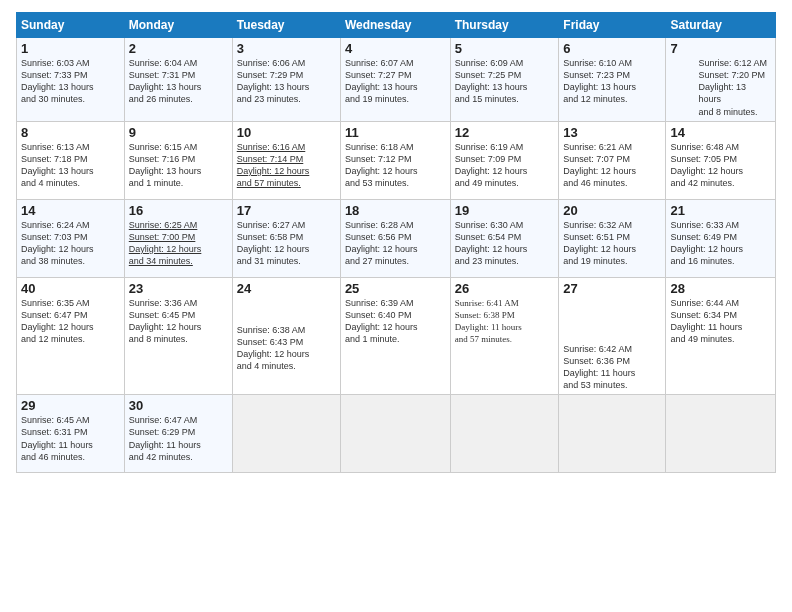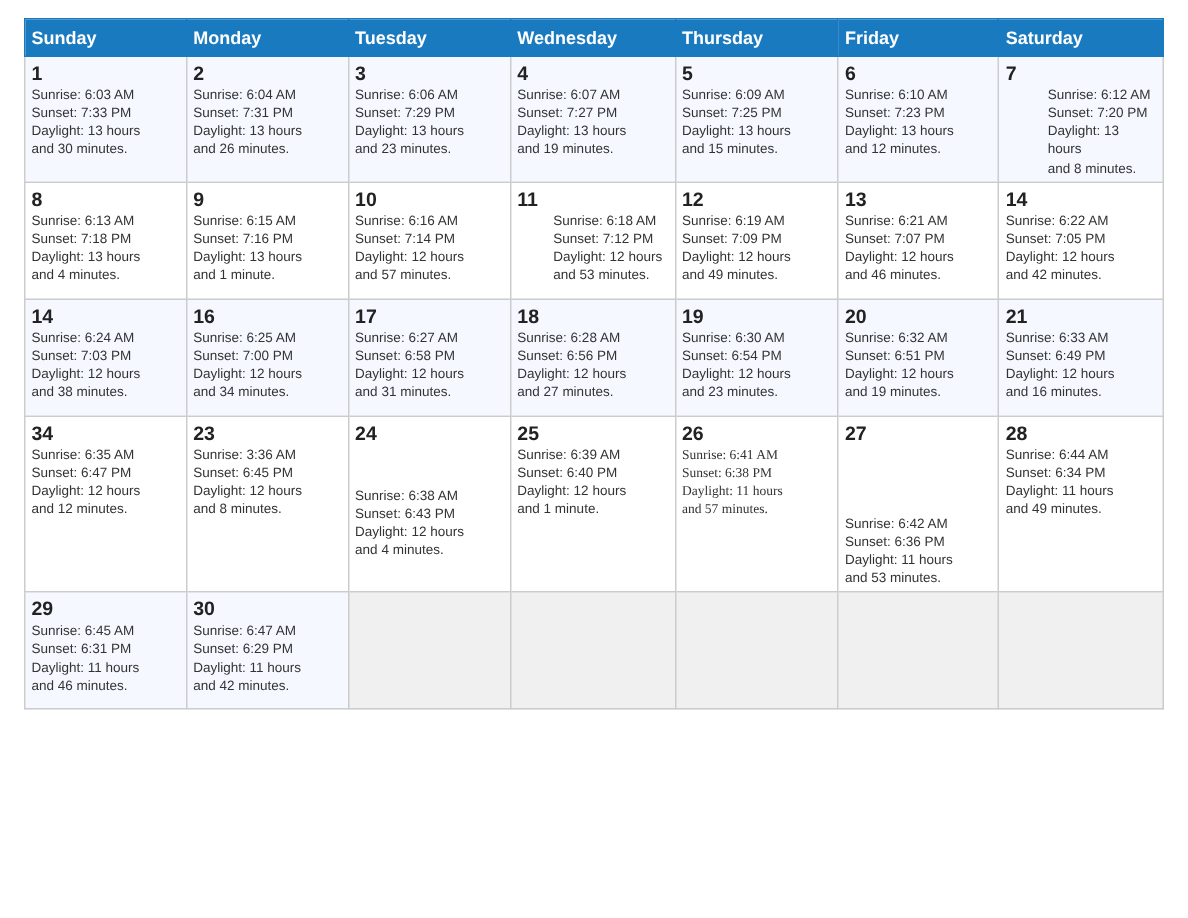--- a/index.html
+++ b/index.html
@@ -161,65 +161,65 @@
           </td>
           <td>
             <span class="day-number">9</span>
             <div class="day-info" style="white-space: pre-line;">Sunrise: 6:15 AM
 Sunset: 7:16 PM
 Daylight: 13 hours
 and 1 minute.</div>
           </td>
           <td>
             <span class="day-number">10</span>
-            <div class="day-info" style="white-space: pre-line;">Sunrise: 6:16 AM
+            <div class="day-info" style="white-space: pre-line; text-decoration: underline;">Sunrise: 6:16 AM
 Sunset: 7:14 PM
 Daylight: 12 hours
 and 57 minutes.</div>
           </td>
           <td>
             <span class="day-number">11</span>
-            <div class="day-info" style="white-space: pre-line; margin-left: 24px;">Sunrise: 6:18 AM
+            <div class="day-info" style="white-space: pre-line;">Sunrise: 6:18 AM
 Sunset: 7:12 PM
 Daylight: 12 hours
 and 53 minutes.</div>
           </td>
           <td>
             <span class="day-number">12</span>
             <div class="day-info" style="white-space: pre-line;">Sunrise: 6:19 AM
 Sunset: 7:09 PM
 Daylight: 12 hours
 and 49 minutes.</div>
           </td>
           <td>
             <span class="day-number">13</span>
             <div class="day-info" style="white-space: pre-line;">Sunrise: 6:21 AM
 Sunset: 7:07 PM
 Daylight: 12 hours
 and 46 minutes.</div>
           </td>
           <td>
             <span class="day-number">14</span>
-            <div class="day-info" style="white-space: pre-line;">Sunrise: 6:22 AM
+            <div class="day-info" style="white-space: pre-line;">Sunrise: 6:48 AM
 Sunset: 7:05 PM
 Daylight: 12 hours
 and 42 minutes.</div>
           </td>
         </tr>
         <tr>
           <td>
             <span class="day-number">14</span>
             <div class="day-info" style="white-space: pre-line;">Sunrise: 6:24 AM
 Sunset: 7:03 PM
 Daylight: 12 hours
 and 38 minutes.</div>
           </td>
           <td>
             <span class="day-number">16</span>
-            <div class="day-info" style="white-space: pre-line;">Sunrise: 6:25 AM
+            <div class="day-info" style="white-space: pre-line; text-decoration: underline;">Sunrise: 6:25 AM
 Sunset: 7:00 PM
 Daylight: 12 hours
 and 34 minutes.</div>
           </td>
           <td>
             <span class="day-number">17</span>
             <div class="day-info" style="white-space: pre-line;">Sunrise: 6:27 AM
 Sunset: 6:58 PM
 Daylight: 12 hours
 and 31 minutes.</div>
@@ -248,21 +248,21 @@
           <td>
             <span class="day-number">21</span>
             <div class="day-info" style="white-space: pre-line;">Sunrise: 6:33 AM
 Sunset: 6:49 PM
 Daylight: 12 hours
 and 16 minutes.</div>
           </td>
         </tr>
         <tr>
           <td>
-            <span class="day-number">34</span>
+            <span class="day-number">40</span>
             <div class="day-info" style="white-space: pre-line;">Sunrise: 6:35 AM
 Sunset: 6:47 PM
 Daylight: 12 hours
 and 12 minutes.</div>
           </td>
           <td>
             <span class="day-number">23</span>
             <div class="day-info" style="white-space: pre-line;">Sunrise: 3:36 AM
 Sunset: 6:45 PM
 Daylight: 12 hours

